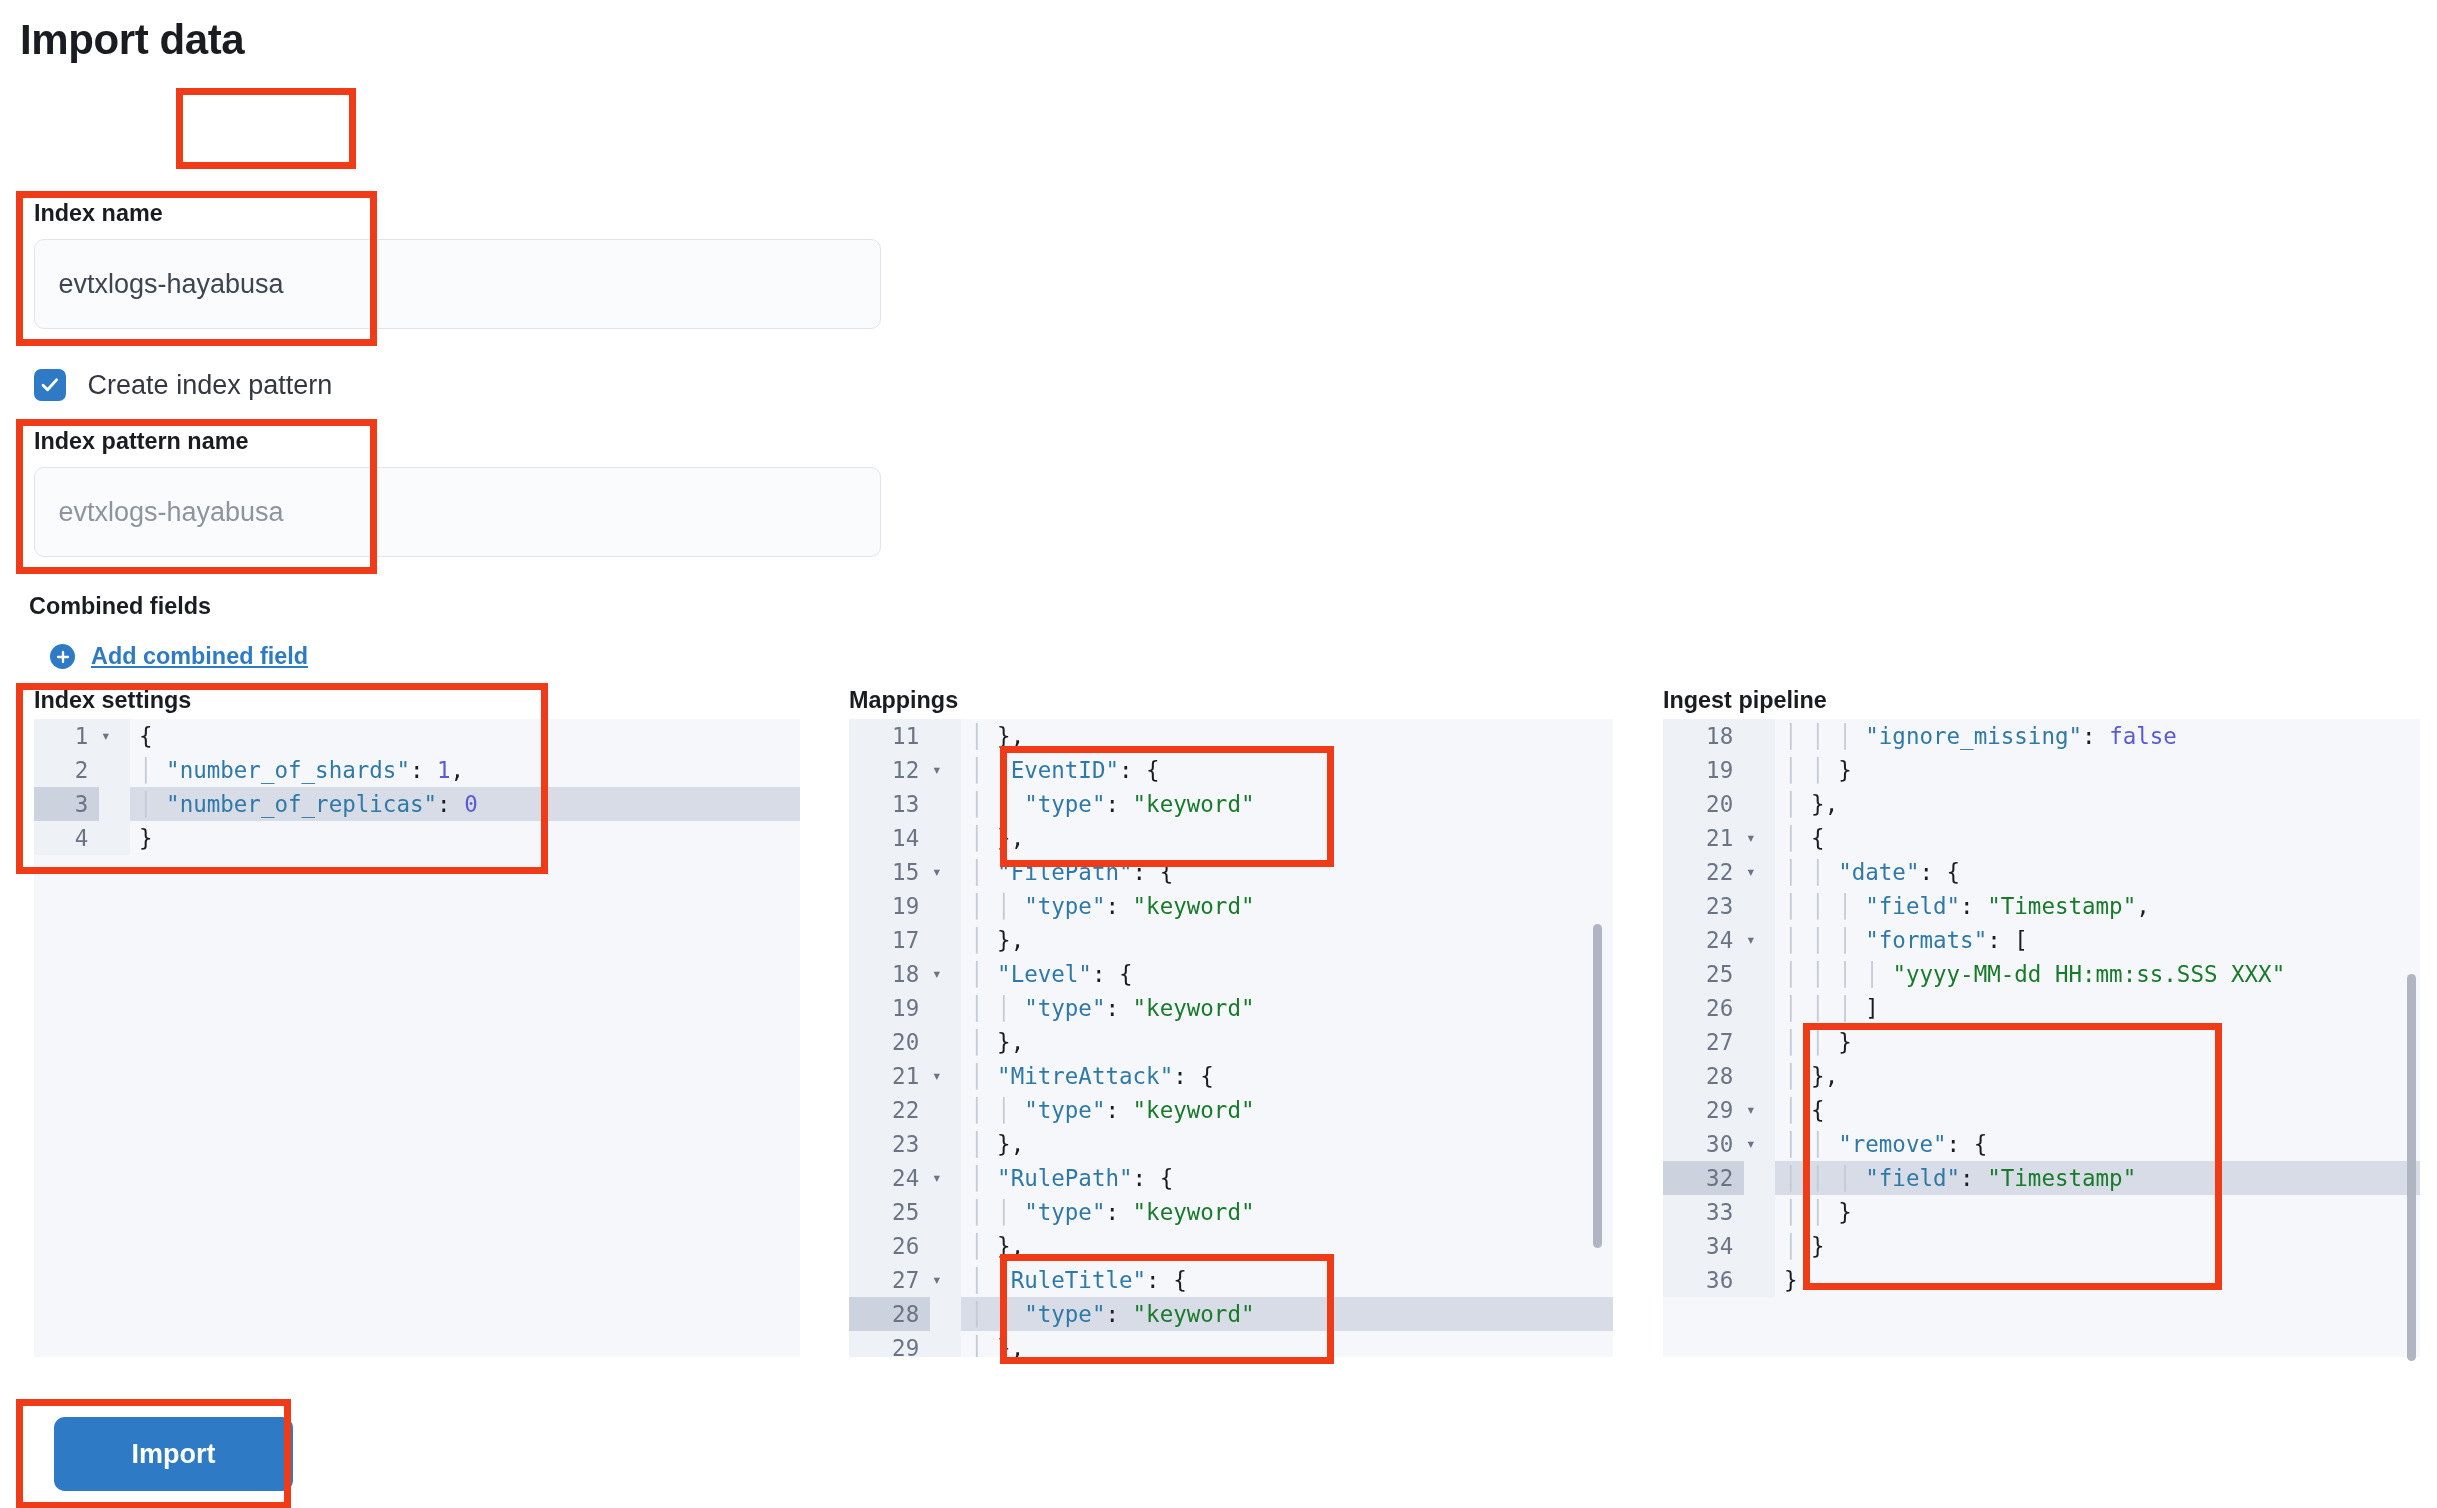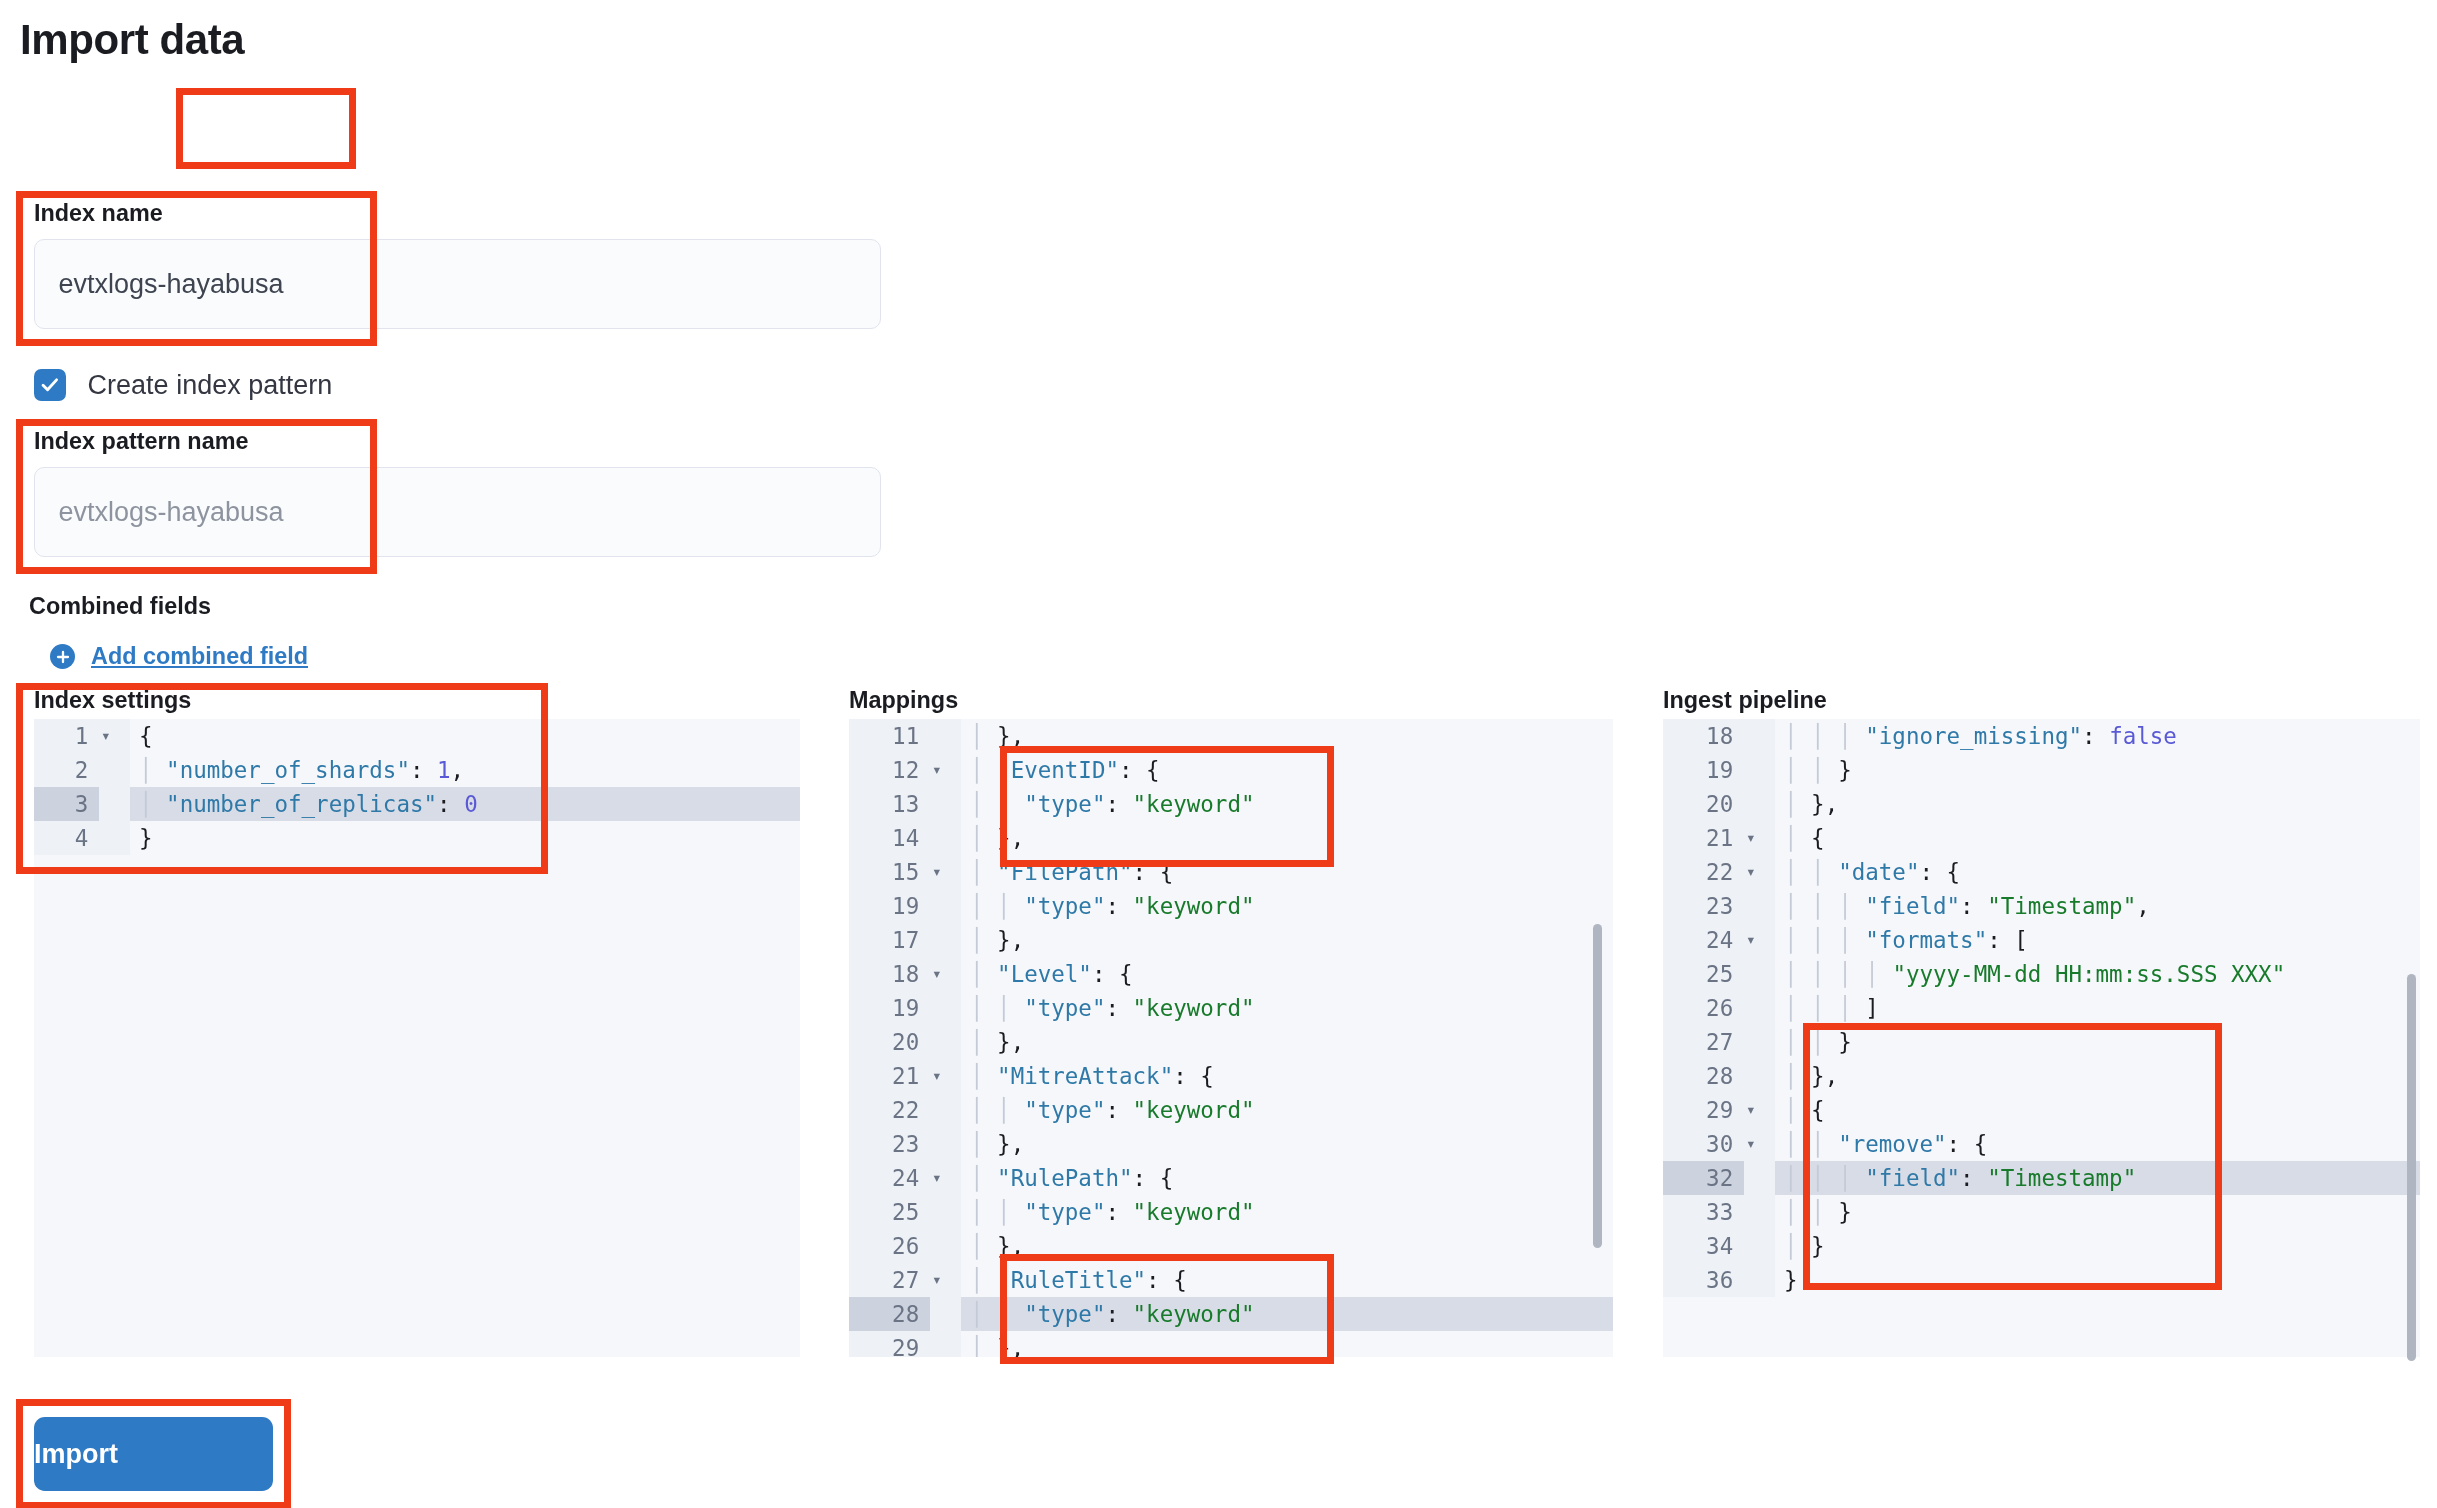--- a/index.html
+++ b/index.html
@@ -109,23 +109,24 @@
   .p  { color:#1a1c21; }   
 
   .scrollbar {
     position:absolute; width:9px; border-radius:4.5px; background:#b0b6c1;
   }
 
   
   .import-btn {
     position:absolute;
     background:#2e7ac4; border-radius:10.8px;
-    display:flex; align-items:center; justify-content:flex-start;
+    display:flex; align-items:center; justify-content:center;
     color:#ffffff; font-size:27px; font-weight:bold;
     cursor:pointer;
+    margin-left:20px;
   }
 
   
   .anno {
     position:absolute; border:7.2px solid #ef3b18; pointer-events:none;
     background:transparent;
   }
 </style>
 </head>
 <body>

